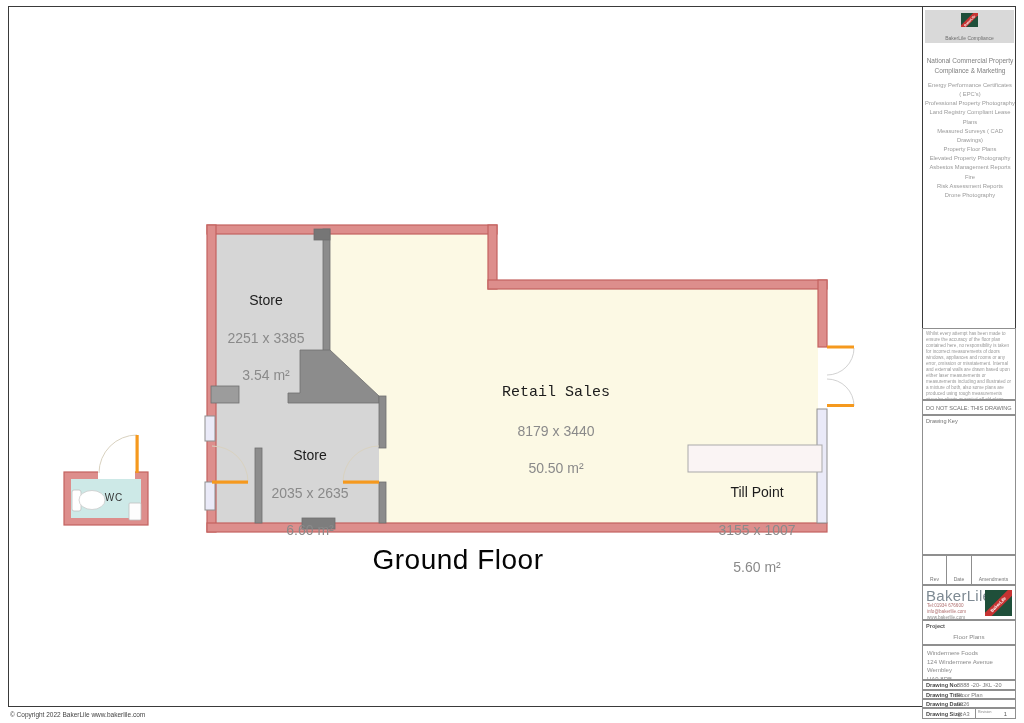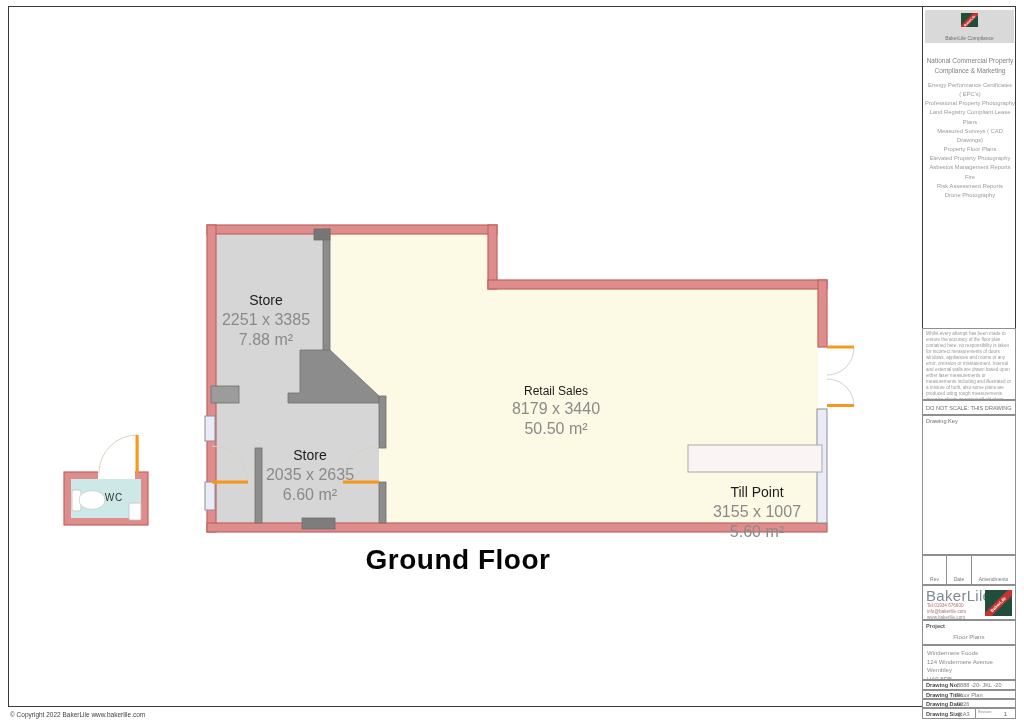--- a/index.html
+++ b/index.html
@@ -9,25 +9,25 @@
   .abs { position:absolute; }
 
   
   #page-border { left:8px; top:6px; width:1008px; height:701px; border:1px solid #3a3a3a; }
   #sidebar-divider { left:922px; top:6px; width:0; height:713px; border-left:1px solid #3a3a3a; }
   #copyright { left:10px; top:711px; font-size:6.5px; color:#444; }
 
   
   .room-label { text-align:center; transform:translateX(-50%); line-height:1.25; }
   .room-name { font-size:14px; color:#1c1c1c; }
-  .room-name.big { font-size:12px; }
-  .room-dims, .room-area { font-size:16px; color:#8a8a8a; }
+  .room-name.big { font-size:15px;font-family:Liberation Mono, monospace; }
+  .room-dims, .room-area { font-size:14px; color:#8a8a8a;margin-top:20px; }
 
   #gross-area-box { left:459px; top:179px; transform:translateX(-50%); border:1px solid #8d8d8d; border-radius:7px; background:#fff; padding:3px 10px; font-size:11px; color:#222; white-space:nowrap; }
-  #floor-title { left:458px; top:544px; transform:translateX(-50%); font-size:28px; font-weight:700; color:#050505; letter-spacing:.5px; white-space:nowrap; }
+  #floor-title { left:458px; top:544px; transform:translateX(-50%); font-size:28px; font-weight:400; color:#050505; letter-spacing:.5px; white-space:nowrap; }
   #wc-label { left:114px; top:492px; transform:translateX(-50%); font-size:10px; color:#333; letter-spacing:1px; }
 
   
   .sb-box { position:absolute; border:1px solid #8f8f8f; background:#fff; }
   #sb-logo-box { left:925px; top:10px; width:89px; height:33px; background:#d9d9d9; border:none; }
   .mini-logo { position:absolute; overflow:hidden; background:#1f4f3a; }
   .mini-band { position:absolute; left:-40%; top:38%; width:180%; background:#c63332; color:#fff; text-align:center; transform:rotate(-45deg); font-weight:bold; }
   #sb-logo-caption { position:absolute; left:0; bottom:2px; width:100%; text-align:center; font-size:5px; color:#6f6f6f; }
   #sb-header { left:924px; top:56px; width:92px; text-align:center; font-size:6.5px; color:#7f7f7f; line-height:1.6; }
   #sb-services { left:924px; top:81px; width:92px; text-align:center; font-size:5.8px; color:#9a9a9a; line-height:1.58; }
@@ -114,21 +114,21 @@
       <rect x="129" y="503" width="12" height="17" rx="1" fill="#fdfdfd" stroke="#bfbfbf" stroke-width="0.8"></rect>
       <path d="M137,435 A38,38 0 0 0 99,473" fill="none" stroke="#d9d2c0" stroke-width="1"></path>
       <rect x="135.5" y="435" width="3.2" height="38" fill="#f5991e"></rect>
     </g>
   </svg>
 
 
   <div class="abs room-label" style="left:266px; top:292px;">
     <div class="room-name">Store</div>
     <div class="room-dims">2251 x 3385</div>
-    <div class="room-area">7.88 m²</div>
+    <div class="room-area">3.54 m²</div>
   </div>
 
   <div class="abs room-label" style="left:310px; top:447px;">
     <div class="room-name">Store</div>
     <div class="room-dims">2035 x 2635</div>
     <div class="room-area">6.60 m²</div>
   </div>
 
   <div class="abs room-label" style="left:556px; top:384px;">
     <div class="room-name big">Retail Sales</div>

